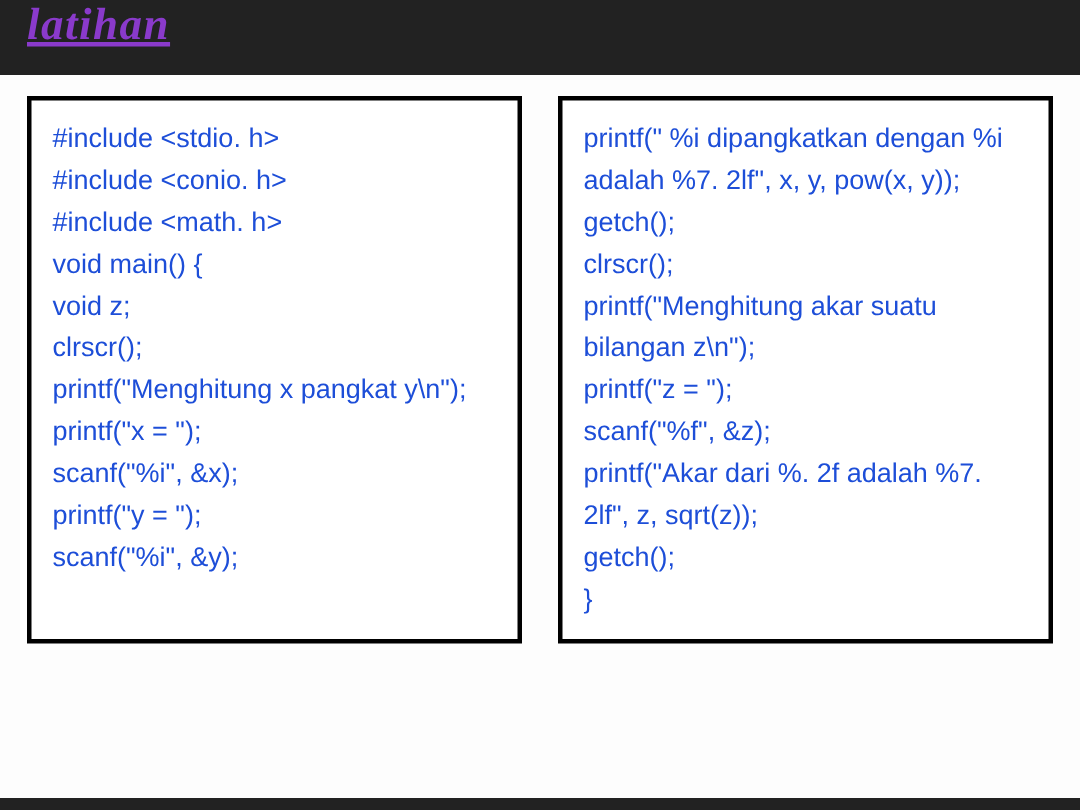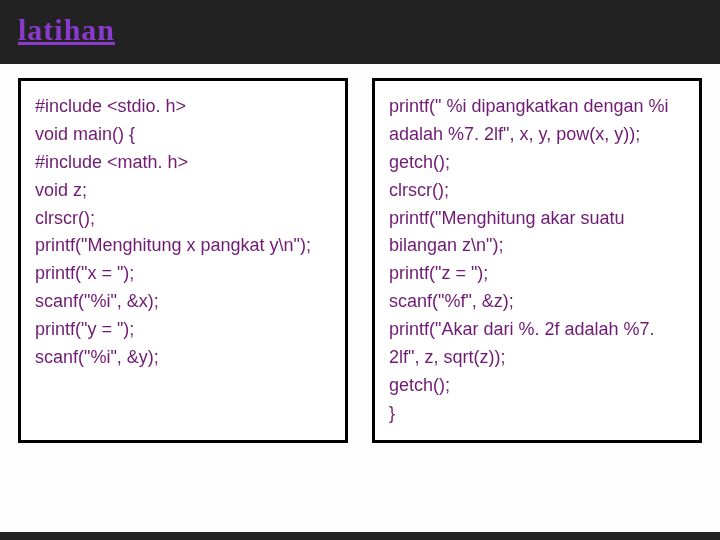--- a/index.html
+++ b/index.html
@@ -4,25 +4,26 @@
 <style>
   * { margin: 0; padding: 0; box-sizing: border-box; }
   body {
     width: 720px;
     height: 540px;
     background: #fdfdfd;
     font-family: Arial, Helvetica, sans-serif;
     overflow: hidden;
   }
   .header {
-    height: 64px;
+    height: 50px;
     background: #222222;
     display: flex;
-    align-items: center;
+    align-items: flex-start;
     padding: 0 18px 4px 18px;
+    font-style: italic;
   }
   .title {
     color: #8a3acb;
     font-family: "Brush Script MT", "Lucida Handwriting", cursive;
     font-size: 30px;
     font-weight: bold;
     text-decoration: underline;
     letter-spacing: 1px;
   }
   .content {
@@ -32,21 +33,21 @@
   }
   .codebox {
     flex: 1;
     border: 3px solid #000;
     padding: 12px 14px;
     background: #fff;
   }
   .codeline {
     font-family: Arial, Helvetica, sans-serif;
     font-size: 18px;
-    color: #701a75;
+    color: #1d4ed8;
     line-height: 1.55;
   }
   .footer {
     position: fixed;
     bottom: 0;
     left: 0;
     right: 0;
     height: 8px;
     background: #222222;
   }
@@ -54,22 +55,23 @@
 </head>
 <body>
 
 <div class="header">
   <span class="title">latihan</span>
 </div>
 
 <div class="content">
   <div class="codebox">
     <div class="codeline">#include &lt;stdio. h&gt;</div>
+    <div class="codeline">#include &lt;conio. h&gt;</div>
+    <div class="codeline">#include &lt;math. h&gt;</div>
     <div class="codeline">void main() {</div>
-    <div class="codeline">#include &lt;math. h&gt;</div>
     <div class="codeline">void z;</div>
     <div class="codeline">clrscr();</div>
     <div class="codeline">printf("Menghitung x pangkat y\n");</div>
     <div class="codeline">printf("x = ");</div>
     <div class="codeline">scanf("%i", &amp;x);</div>
     <div class="codeline">printf("y = ");</div>
     <div class="codeline">scanf("%i", &amp;y);</div>
   </div>
   <div class="codebox">
     <div class="codeline">printf(" %i dipangkatkan dengan %i adalah %7. 2lf", x, y, pow(x, y));</div>

